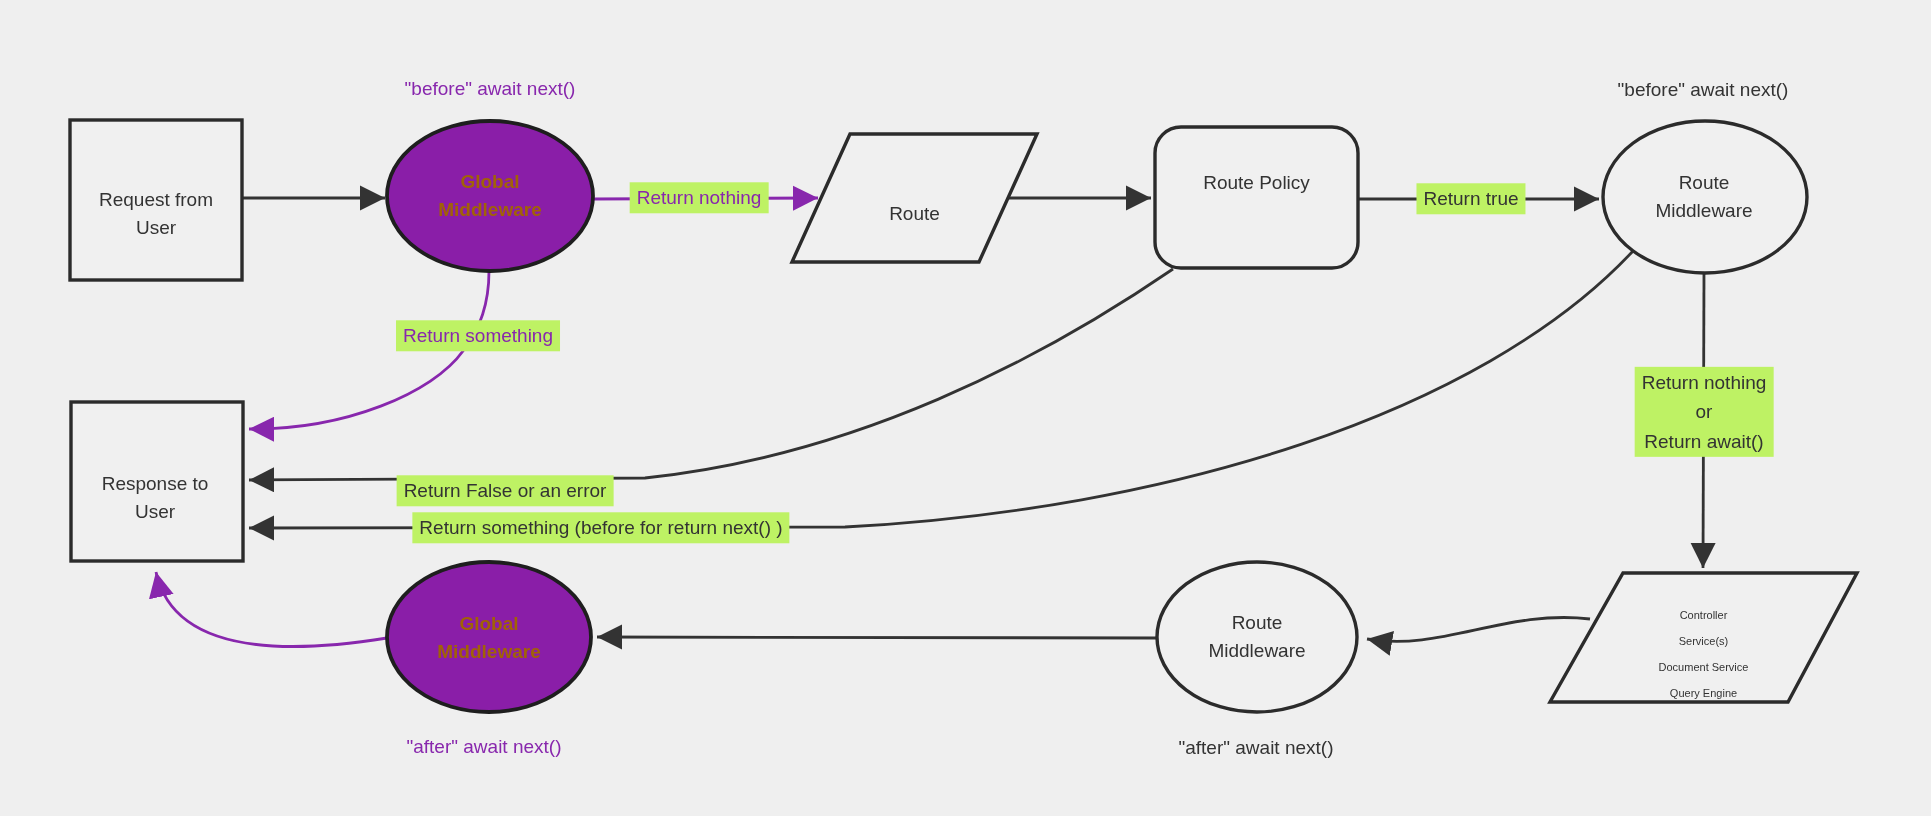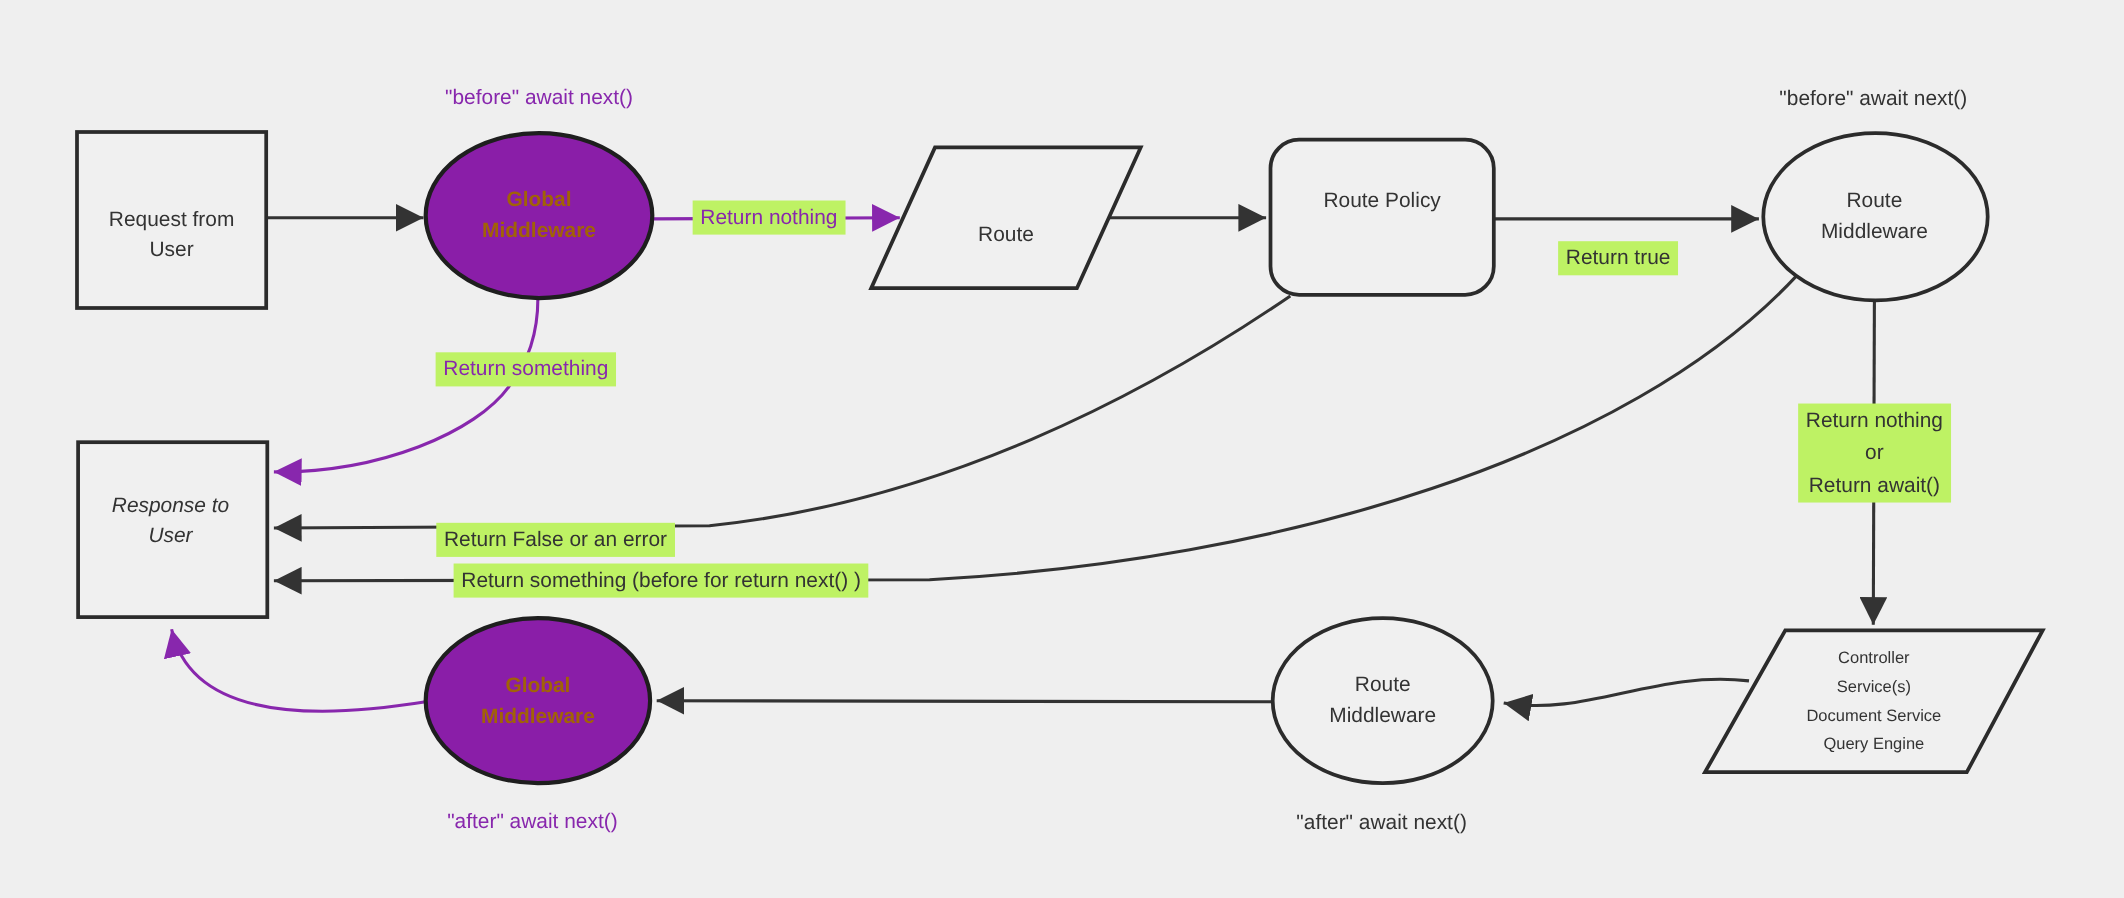--- a/index.html
+++ b/index.html
@@ -24,21 +24,21 @@
     align-items: center;
     justify-content: center;
     text-align: center;
     font-size: 19px;
     line-height: 1.45;
     color: #333333;
     pointer-events: none;
   }
   .node-label .wrap { display: inline-block; }
   .node-label.white { color: #a16207; font-weight: bold; align-items: center; }
-  .node-label.small { font-size: 15px; line-height: 26px; }
+  .node-label.small { font-size: 11px; line-height: 26px; margin-top: 16px; }
 
   
   .edge-label {
     position: absolute;
     transform: translate(-50%, -50%);
     font-size: 19px;
     line-height: 1.55;
     color: #333333;
     background: #bef264;
     padding: 1px 7px;
@@ -120,31 +120,31 @@
   </div>
 
   <div class="node-label" style="left:1157px; top:562px; width:200px; height:150px;">
     <span class="wrap" style="width:112px;">Route Middleware</span>
   </div>
 
   <div class="node-label white" style="left:387px; top:562px; width:204px; height:151px;">
     <span class="wrap" style="width:120px;">Global Middleware</span>
   </div>
 
-  <div class="node-label" style="left:71px; top:394px; width:168px; height:159px;font-style:italic;">
+  <div class="node-label" style="left:71px; top:418px; width:168px; height:159px;">
     <span class="wrap" style="width:126px;">Response to User</span>
   </div>
 
   <div class="edge-label purple" style="left:490px; top:89px; background:transparent;">"before" await next()</div>
 
   <div class="edge-label" style="left:1703px; top:90px; background:transparent;">"before" await next()</div>
 
   <div class="edge-label purple" style="left:699px; top:198px;">Return nothing</div>
 
-  <div class="edge-label" style="left:1471px; top:199px;margin-top:36px;">Return true</div>
+  <div class="edge-label" style="left:1471px; top:199px;">Return true</div>
 
   <div class="edge-label" style="left:1704px; top:412px;">
     <div>Return nothing</div>
     <div>or</div>
     <div>Return await()</div>
   </div>
 
   <div class="edge-label purple" style="left:478px; top:336px;">Return something</div>
 
   <div class="edge-label" style="left:505px; top:480px;margin-top:11px;">Return False or an error</div>

